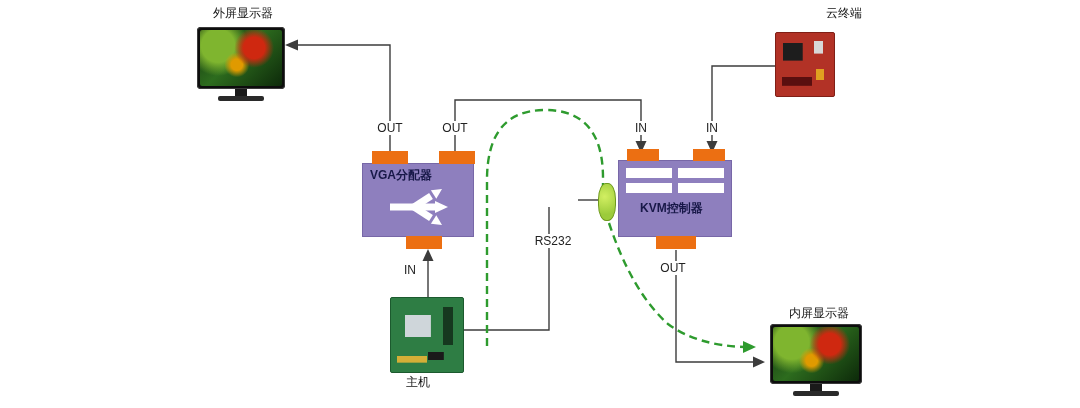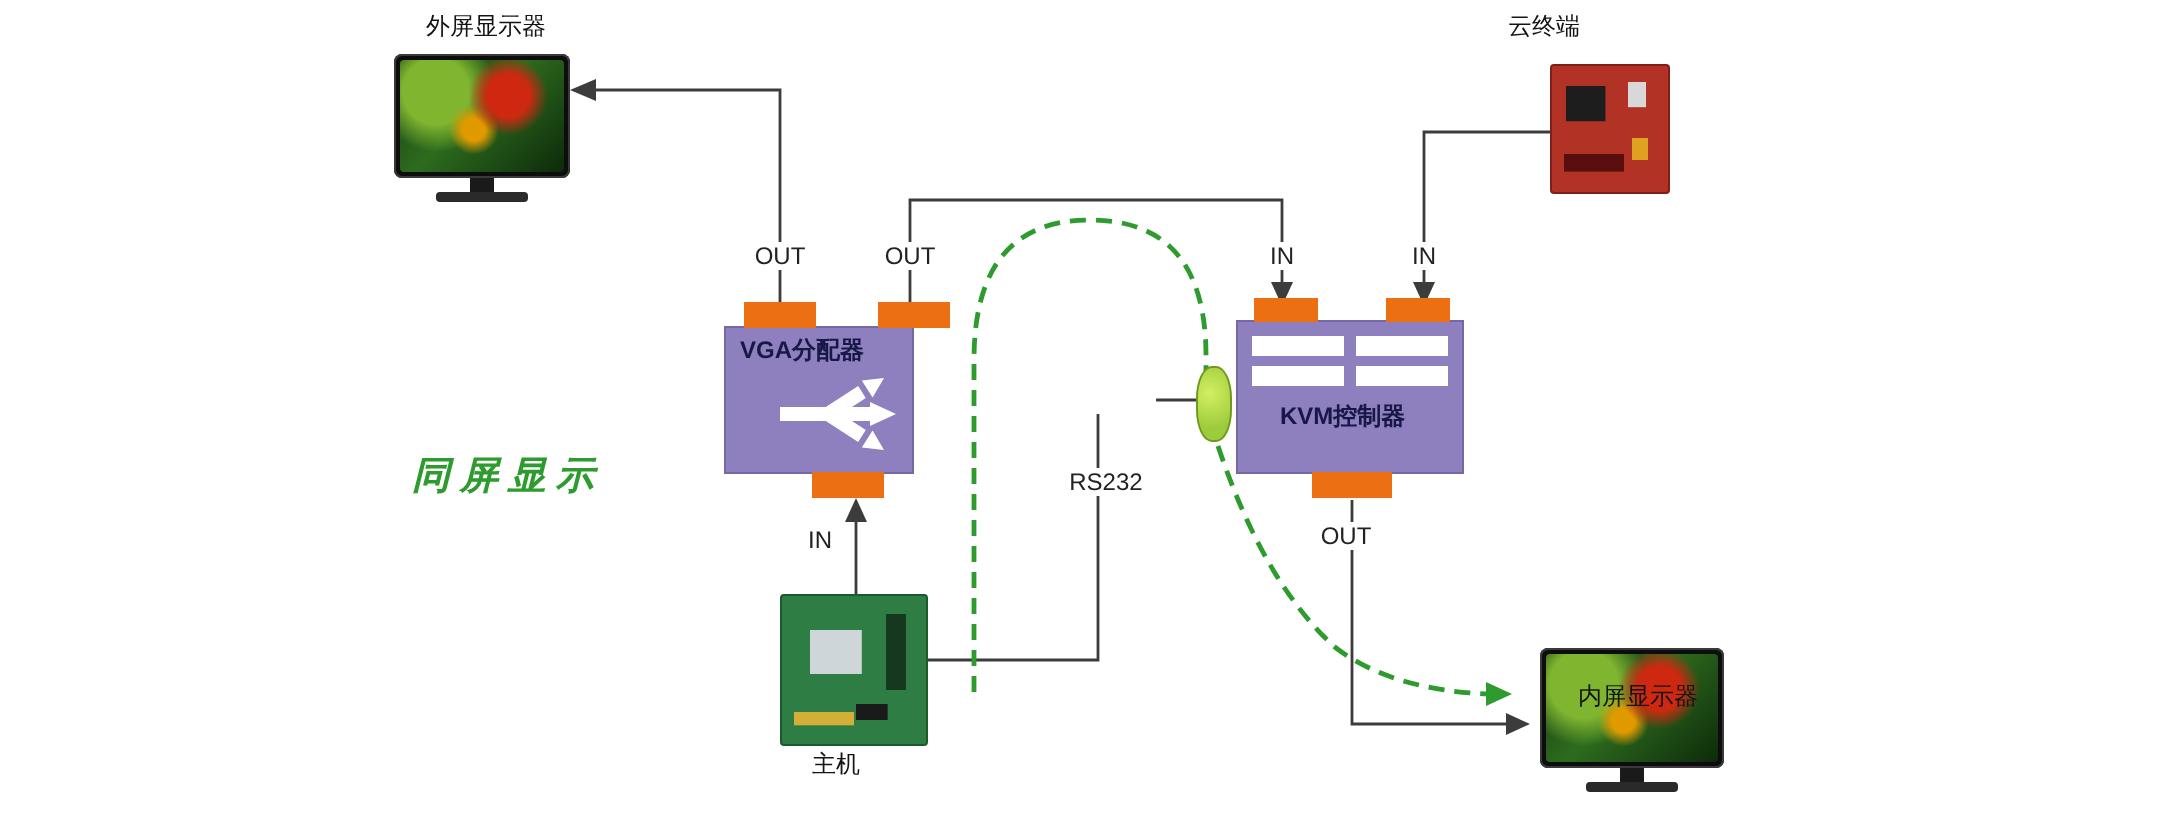--- a/index.html
+++ b/index.html
@@ -93,26 +93,25 @@
 
   <div class="lbl" style="left:198px;top:6px;width:90px;">外屏显示器</div>
   <div class="monitor" style="left:197px;top:27px;">
     <div class="frame" style="width:82px;height:56px;">
       <div class="screen"></div>
     </div>
     <div class="neck"></div>
     <div class="base"></div>
   </div>
 
-  <div class="lbl" style="left:740px;top:6px;width:64px;font-family:Liberation Serif, serif;">云终端</div>
+  <div class="lbl" style="left:812px;top:6px;width:64px;font-family:Liberation Serif, serif;">云终端</div>
   <div class="board red" style="left:775px;top:32px;width:58px;height:63px;"></div>
 
-  <div class="slogan green" style="left:206px;top:225px;">同屏显示</div>
 
-  <div class="box" style="left:362px;top:163px;width:95px;height:74px;">
+  <div class="box" style="left:362px;top:163px;width:112px;height:74px;">
     <div class="title" style="left:8px;top:4px;">VGA分配器</div>
     <svg width="80" height="44" viewBox="0 0 80 44" style="position:absolute;left:22px;top:22px;">
       <g stroke="#fff" stroke-width="7" fill="none">
         <path d="M6 22 H30"></path>
         <path d="M30 22 L47 11"></path>
         <path d="M30 22 H51"></path>
         <path d="M30 22 L47 33"></path>
       </g>
       <g fill="#fff">
         <polygon points="58,4 52.3,13.7 46.9,5.3"></polygon>
@@ -141,21 +140,21 @@
     <div class="conn" style="left:75px;top:-11px;width:32px;height:12px;"></div>
     <div class="conn" style="left:38px;bottom:-12px;width:40px;height:13px;"></div>
   </div>
   <div class="portlbl" style="left:626px;top:121px;width:30px;">IN</div>
   <div class="portlbl" style="left:697px;top:121px;width:30px;">IN</div>
   <div class="portlbl" style="left:655px;top:261px;width:36px;">OUT</div>
 
   <div class="board green" style="left:390px;top:297px;width:72px;height:74px;"></div>
   <div class="lbl" style="left:390px;top:375px;width:56px;">主机</div>
 
-  <div class="lbl" style="left:775px;top:306px;width:88px;margin-top:35px;">内屏显示器</div>
+  <div class="lbl" style="left:775px;top:306px;width:88px;">内屏显示器</div>
   <div class="monitor" style="left:770px;top:324px;">
     <div class="frame" style="width:86px;height:54px;">
       <div class="screen"></div>
     </div>
     <div class="neck"></div>
     <div class="base"></div>
   </div>
 
 </div>
 

